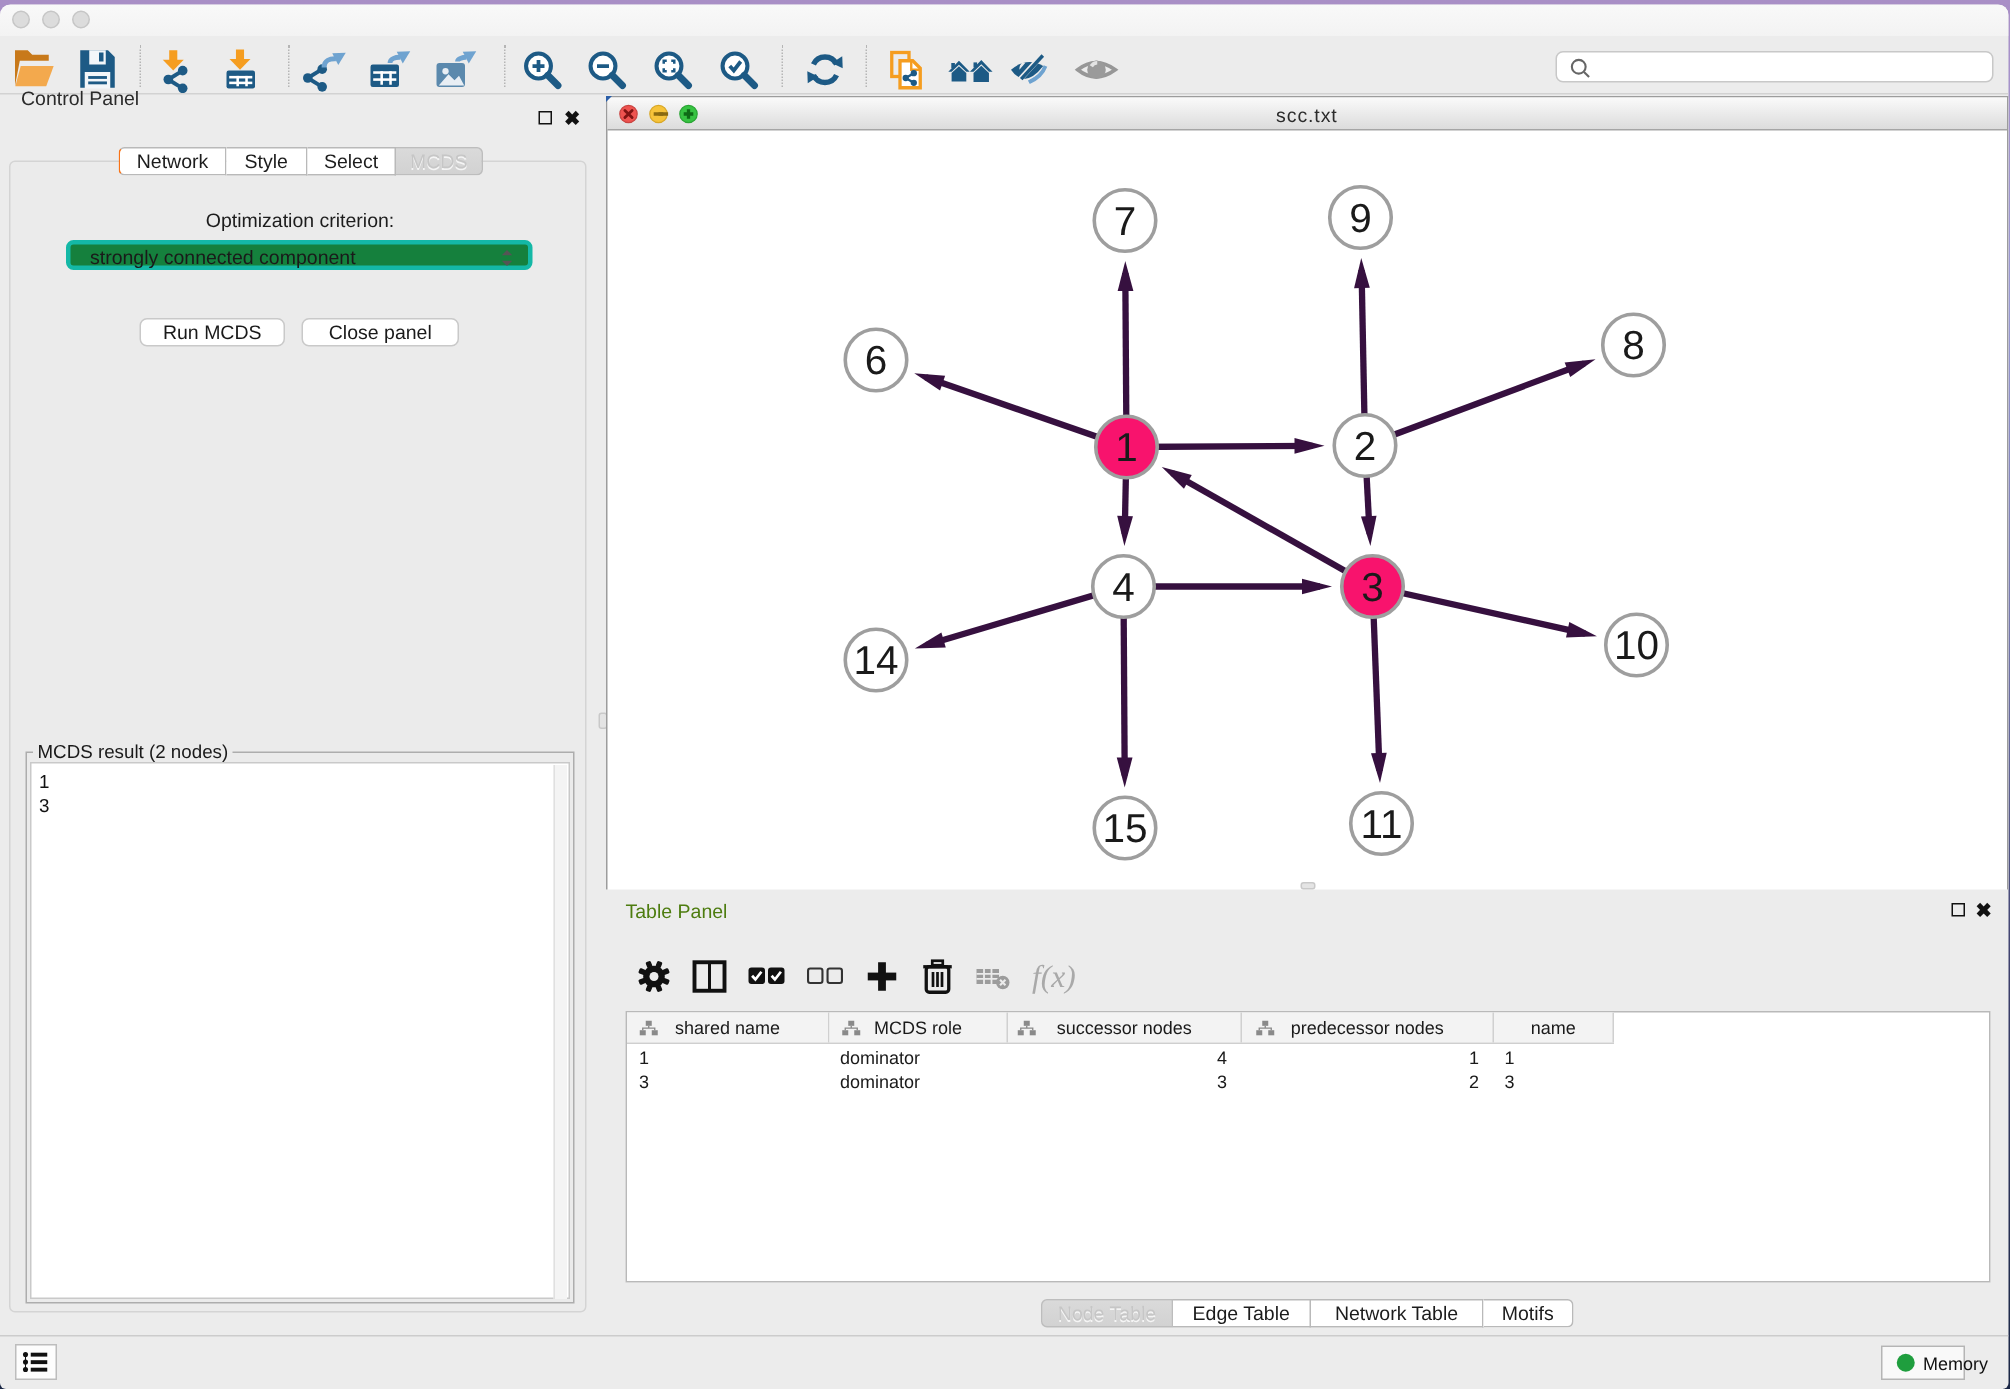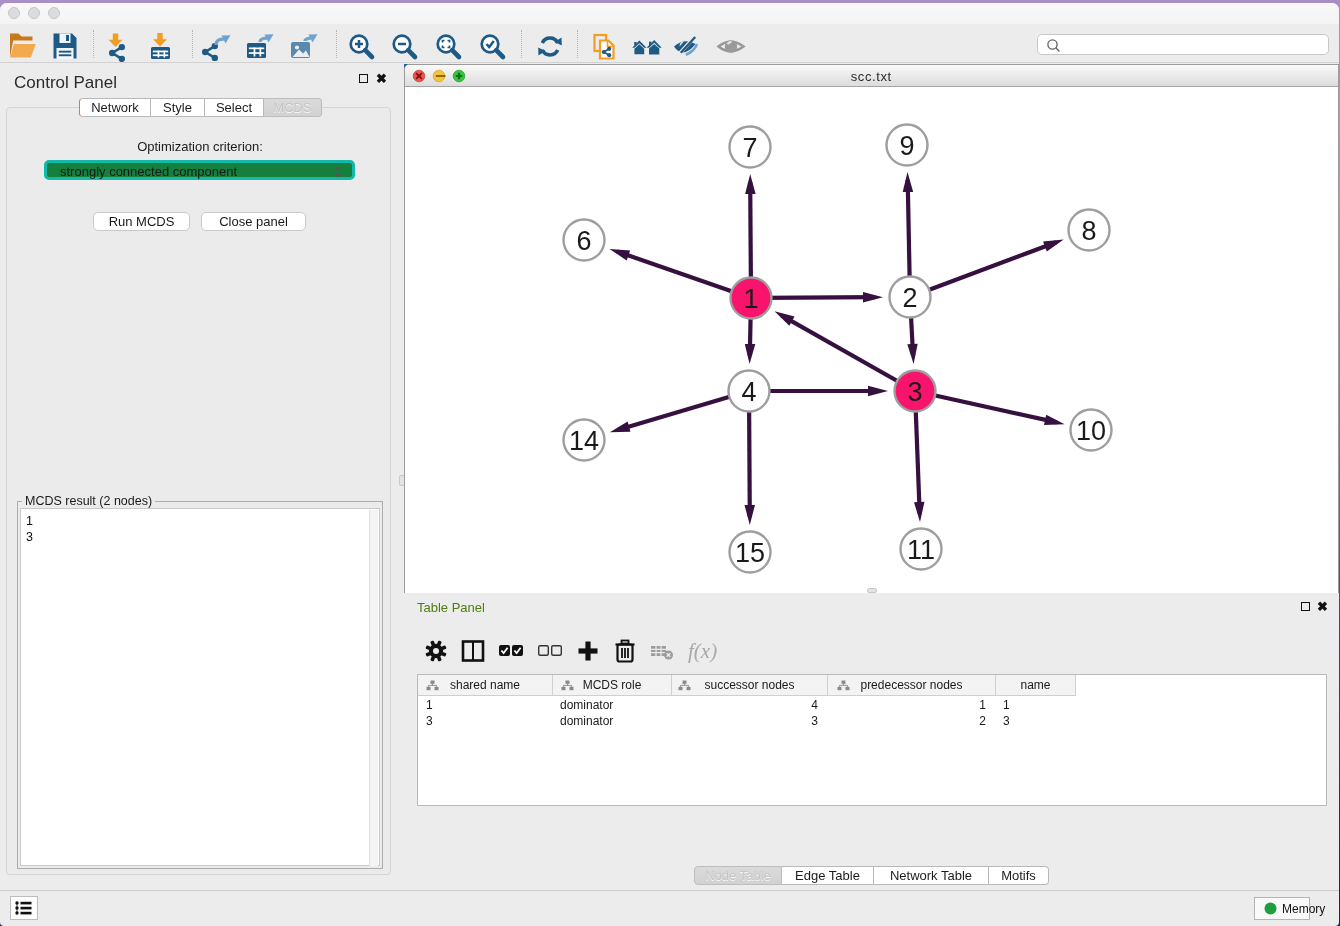--- a/index.html
+++ b/index.html
@@ -10,21 +10,21 @@
 
 #titlebar { left:0; top:0; width:100%; height:21px; background:linear-gradient(#f9f9f9,#f3f3f3); }
 .tl { position:absolute; top:4px; width:12px; height:12px; border-radius:50%; background:#dcdcdc; border:1px solid #c6c6c6; }
 #wtitle { position:absolute; top:3px; left:0; width:100%; text-align:center; font-size:13px; color:#ababab; }
 
 #toolbar { left:0; top:21px; width:100%; height:39px; border-bottom:1px solid #d2d2d2; }
 .tsep { position:absolute; top:6px; height:28px; width:0; border-left:1px dotted #b5b5b5; }
 .ticon { position:absolute; top:8px; width:30px; height:30px; }
 #searchbox { position:absolute; left:1037px; top:10px; width:292px; height:21px; background:#fff; border:1px solid #c8c8c8; border-radius:5px; }
 
-#cp-title { left:14px; top:70px; font-size:17px; color:#2b2b2b; }
+#cp-title { left:14px; top:55px; font-size:13px; color:#2b2b2b; }
 #cp-float { left:359px; top:71px; width:9px; height:9px; border:1.5px solid #111; }
 #cp-close { left:376px; top:68px; font-size:13px; font-weight:bold; color:#111; }
 #cp-body { left:6px; top:104px; width:385px; height:768px; border:1px solid #d4d4d4; border-radius:4px; background:#ebebeb; }
 .tabrow { position:absolute; display:flex; }
 .tab { height:19px; line-height:18px; font-size:13px; font-weight:500; color:#1c1c1c; background:#fff; border:1px solid #b9b9b9; border-left:none; padding:0; text-align:center; }
 .tab.first { border-left:1px solid #f97316; border-radius:4px 0 0 4px; }
 .tab.last { border-radius:0 4px 4px 0; }
 .tab.sel { background:linear-gradient(#dadada,#d2d2d2); color:#c6c6c6; text-shadow:0 1px 0 #f5f5f5; border-color:#bdbdbd; }
 #opt-label { left:0; top:136px; width:400px; text-align:center; font-size:13px; color:#1c1c1c; }
 #combo { left:44px; top:157px; width:311px; height:20px; background:#15803d; border:3px solid #14b8a6; border-radius:5px; font-size:13px; color:#1a1a1a; line-height:18px; padding-left:13px; }
@@ -35,21 +35,21 @@
 #fs-white { position:absolute; left:2px; top:6px; width:360px; height:358px; background:#fff; border:1px solid #c9c9c9; }
 #fs-scroll { position:absolute; right:1px; top:1px; width:9px; height:356px; background:#f4f4f4; border-left:1px solid #e0e0e0; }
 
 #netwin { left:404px; top:61px; width:934.5px; height:529px; border:1px solid #9c9c9c; border-bottom:none; background:#fff; }
 #nettitle { position:absolute; left:0; top:0; width:100%; height:22px; background:linear-gradient(#fafafa,#dcdcdc); border-bottom:1px solid #a5a5a5; }
 #netname { position:absolute; top:4px; width:100%; text-align:center; font-size:13px; color:#2b2b2b; letter-spacing:0.6px; }
 
 #tp-title { left:417px; top:597px; font-size:13px; color:#4d7c0f; }
 #tp-float { left:1301px; top:599px; width:9px; height:9px; border:1.5px solid #111; }
 #tp-close { left:1317px; top:596px; font-size:13px; font-weight:bold; color:#111; }
-#tp-table { left:417px; top:671px; width:910px; height:132px; background:#fff; border:1px solid #b9b9b9; font-size:12px; }
+#tp-table { left:417px; top:671px; width:910px; height:181px; background:#fff; border:1px solid #b9b9b9; font-size:12px; }
 .th { position:absolute; top:0; height:20px; border-right:1px solid #d0d0d0; background:#f3f3f3; text-align:center; font-size:12px; color:#1a1a1a; line-height:20px; }
 .td { position:absolute; font-size:12px; color:#1a1a1a; height:16px; line-height:16px; }
 
 #statussep { left:0; top:887px; width:100%; height:0; border-top:1px solid #cccccc; }
 #listbtn { left:10px; top:893px; width:28px; height:24px; background:#fdfdfd; border:1px solid #bdbdbd; }
 #membtn { left:1254px; top:894px; width:56px; height:23px; background:#f9f9f9; border:1px solid #b5b5b5; font-size:12px; color:#111; }
 </style>
 </head>
 <body>
 <div id="win">

